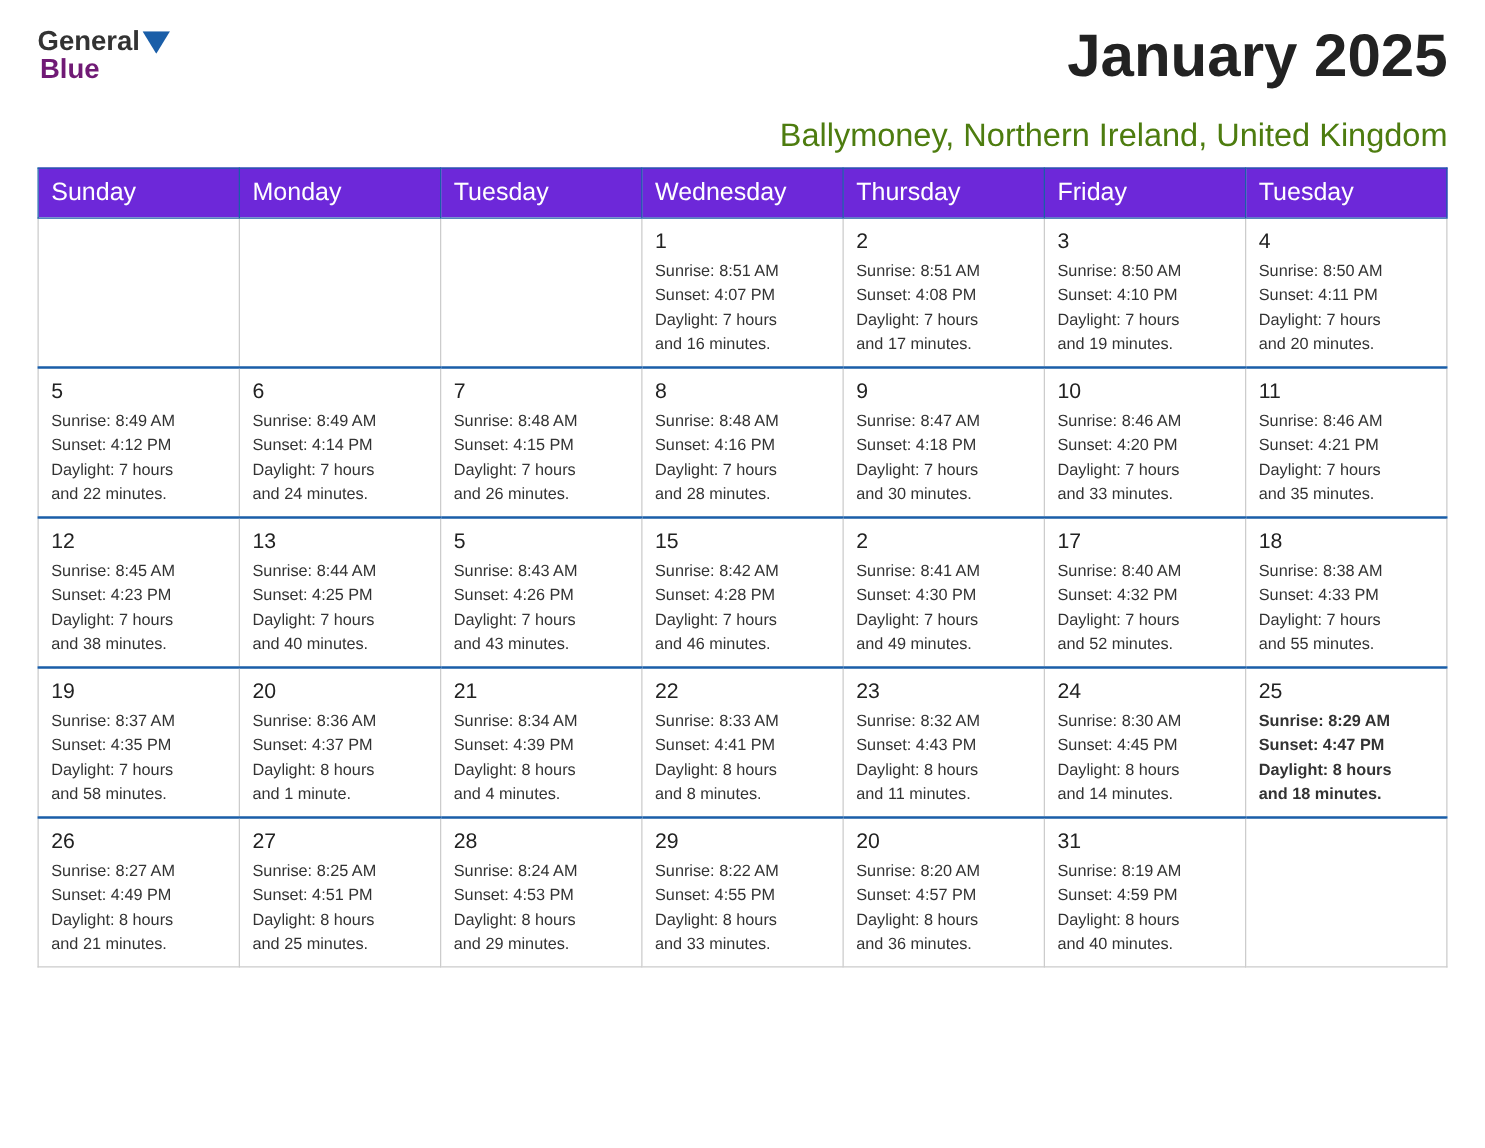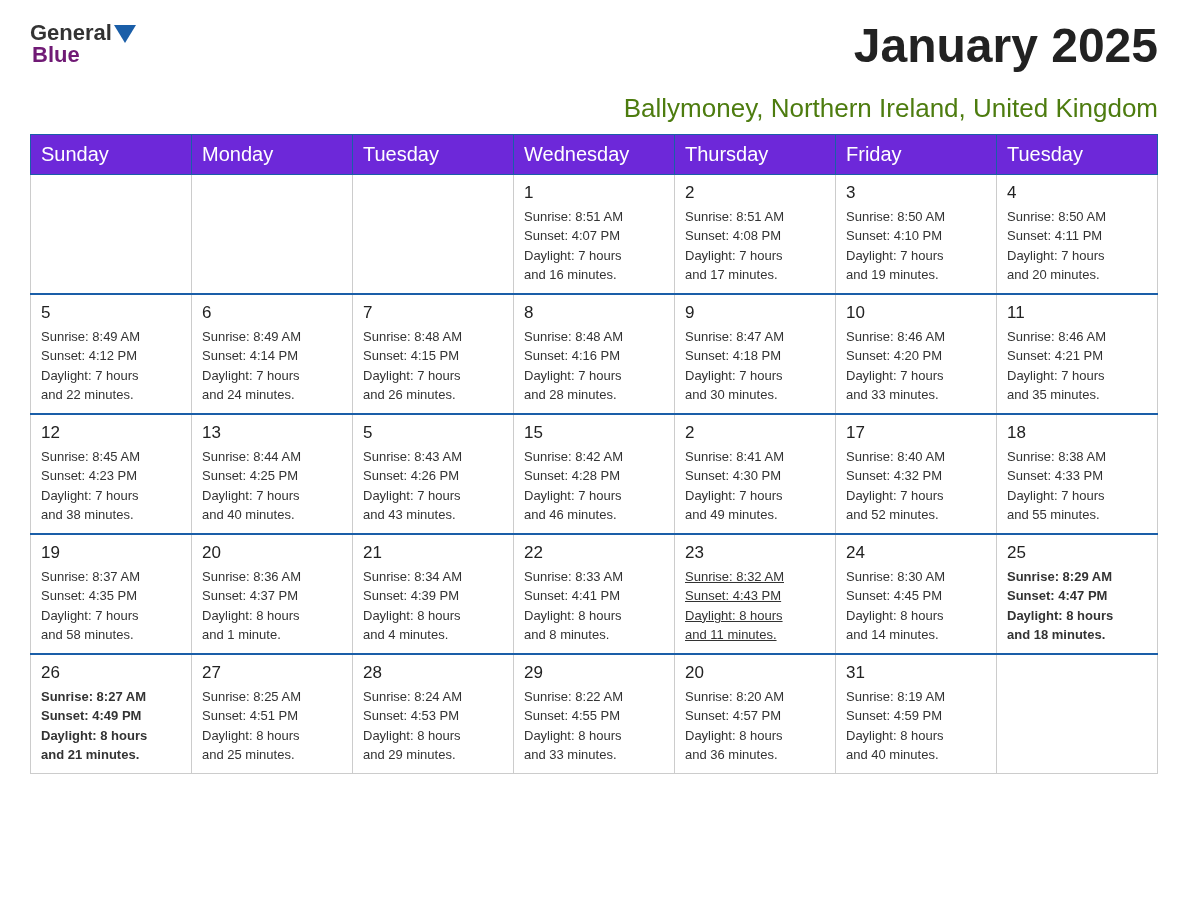--- a/index.html
+++ b/index.html
@@ -281,21 +281,21 @@
         </td>
         <td>
           <span class="day-number">22</span>
           <div class="day-info" style="white-space: pre-line;">Sunrise: 8:33 AM
 Sunset: 4:41 PM
 Daylight: 8 hours
 and 8 minutes.</div>
         </td>
         <td>
           <span class="day-number">23</span>
-          <div class="day-info" style="white-space: pre-line; text-decoration: underline;">Sunrise: 8:32 AM
+          <div class="day-info" style="white-space: pre-line;">Sunrise: 8:32 AM
 Sunset: 4:43 PM
 Daylight: 8 hours
 and 11 minutes.</div>
         </td>
         <td>
           <span class="day-number">24</span>
           <div class="day-info" style="white-space: pre-line;">Sunrise: 8:30 AM
 Sunset: 4:45 PM
 Daylight: 8 hours
 and 14 minutes.</div>
@@ -304,21 +304,21 @@
           <span class="day-number">25</span>
           <div class="day-info" style="white-space: pre-line; font-weight: bold;">Sunrise: 8:29 AM
 Sunset: 4:47 PM
 Daylight: 8 hours
 and 18 minutes.</div>
         </td>
       </tr>
       <tr>
         <td>
           <span class="day-number">26</span>
-          <div class="day-info" style="white-space: pre-line; font-weight: bold;">Sunrise: 8:27 AM
+          <div class="day-info" style="white-space: pre-line;">Sunrise: 8:27 AM
 Sunset: 4:49 PM
 Daylight: 8 hours
 and 21 minutes.</div>
         </td>
         <td>
           <span class="day-number">27</span>
           <div class="day-info" style="white-space: pre-line;">Sunrise: 8:25 AM
 Sunset: 4:51 PM
 Daylight: 8 hours
 and 25 minutes.</div>

